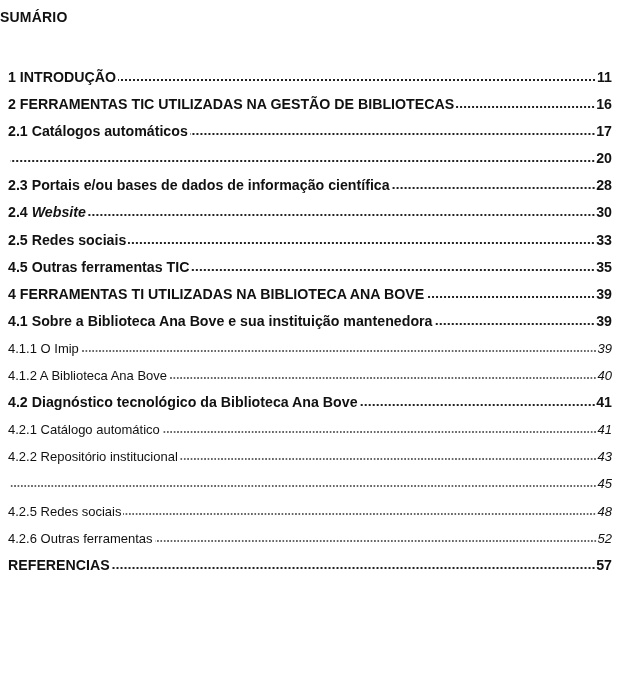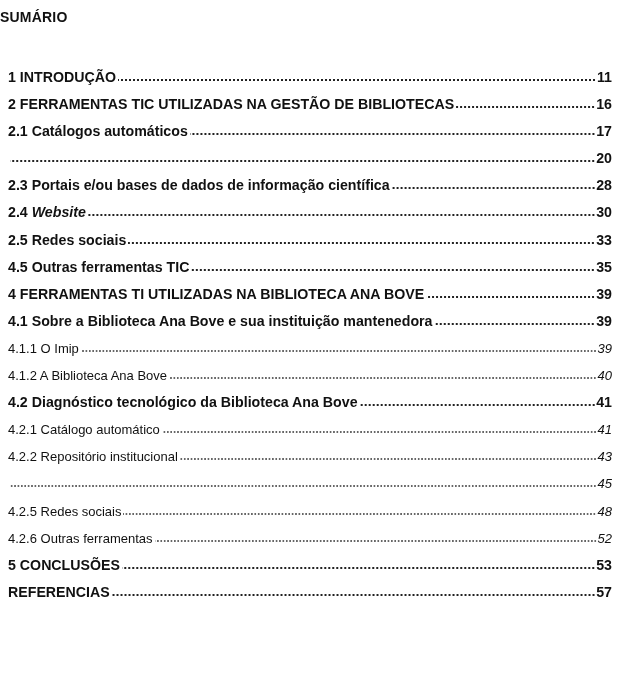--- a/index.html
+++ b/index.html
@@ -193,25 +193,20 @@
     <span class="leader"></span>
     <span class="toc-page">48</span>
   </div>
 
   <div class="toc-row regular">
     <span class="toc-label"><span>4.2.6</span> <span>Outras ferramentas</span></span>
     <span class="leader"></span>
     <span class="toc-page">52</span>
   </div>
 
-  <div class="toc-row bold">
-    <span class="toc-label"><span>5</span> <span>CONCLUSÕES</span></span>
-    <span class="leader"></span>
-    <span class="toc-page">53</span>
-  </div>
 
   <div class="toc-row bold">
     <span class="toc-label">REFERENCIAS</span>
     <span class="leader"></span>
     <span class="toc-page">57</span>
   </div>
 
 </div>
 
 </body></html>

